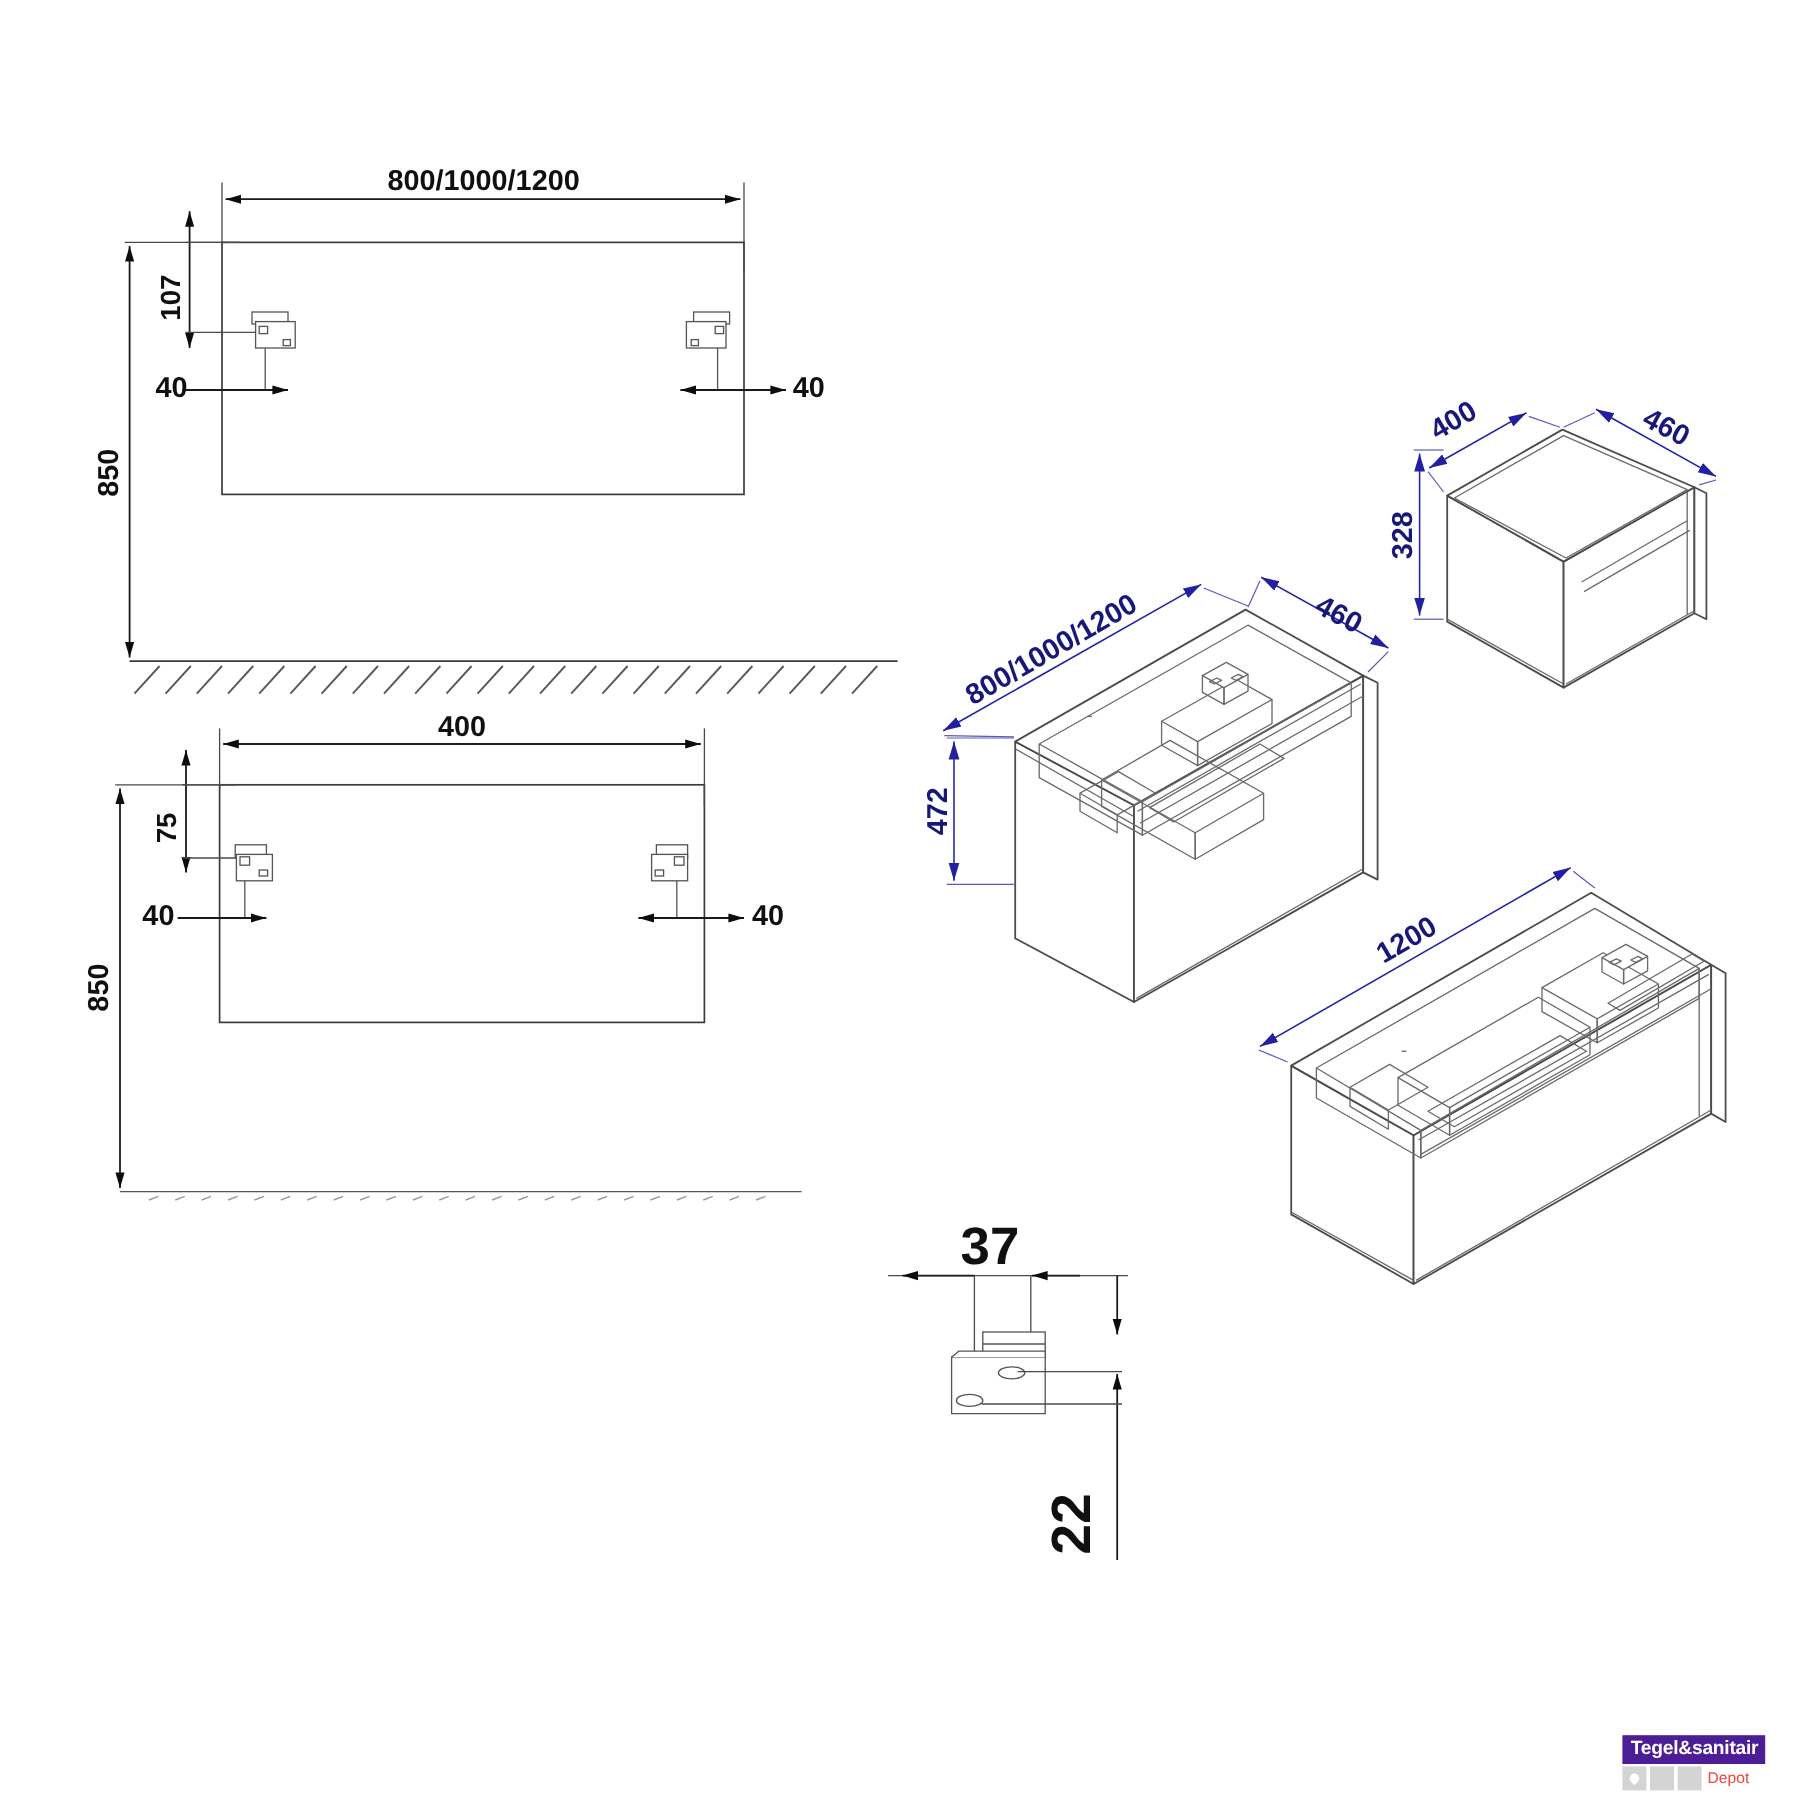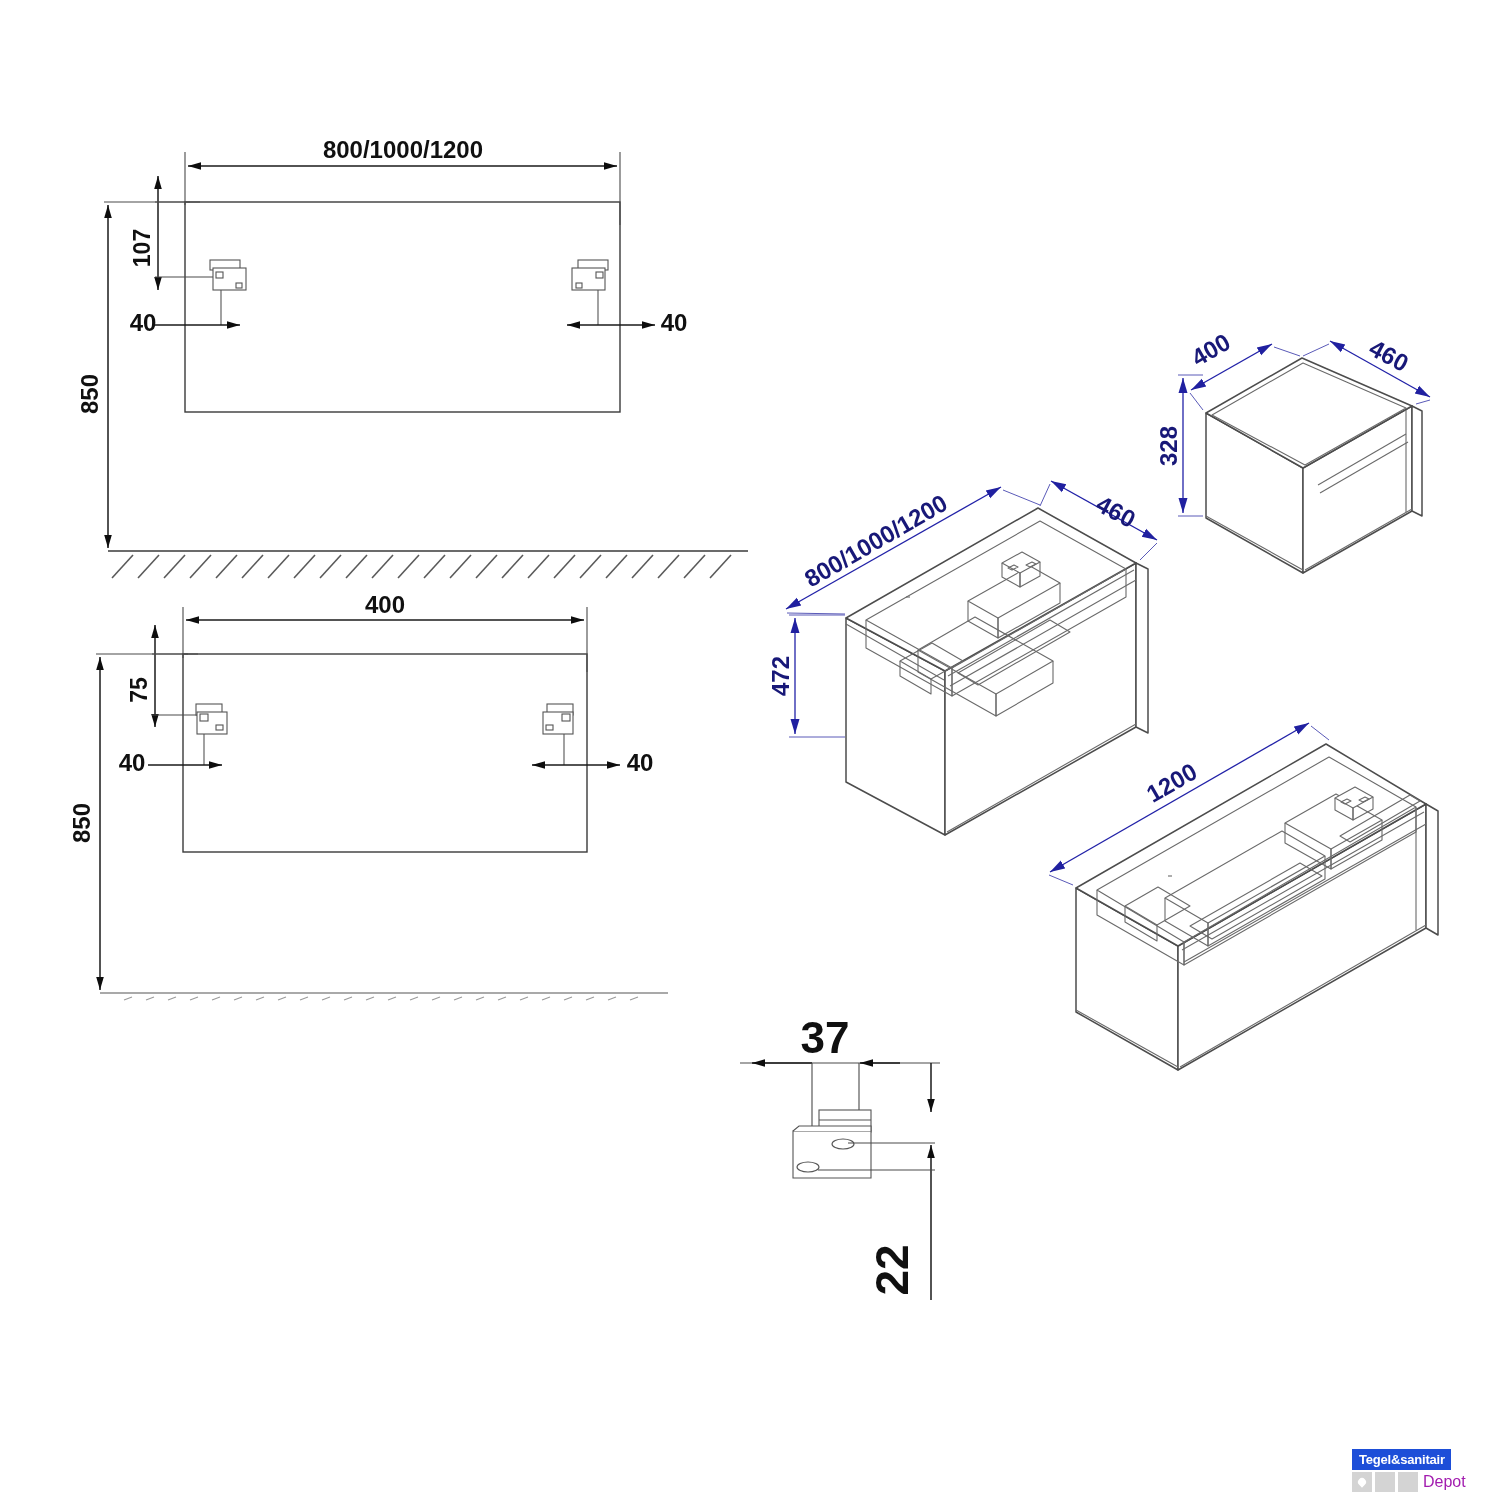--- a/index.html
+++ b/index.html
@@ -78,23 +78,23 @@
   .arrowblue { fill: #2020a0; }
   .hatch { stroke: #5a5a5a; stroke-width: 1.6; fill: none; }
   .hatch-faint { stroke: #9a9a9a; stroke-width: 1.2; fill: none; }
   .logo-wrap {
     position: absolute;
     right: 8px;
     bottom: 8px;
     width: 140px;
   }
   .logo-top {
-    background: #1d4ed8;
+    background: #4c1d95;
     color: #ffffff;
-    font-size: 13px;
+    font-size: 16px;
     font-weight: bold;
     letter-spacing: -0.2px;
     padding: 3px 6px 3px 7px;
     display: inline-block;
     font-family: "Liberation Sans", sans-serif;
   }
   .logo-bottom {
     display: flex;
     align-items: stretch;
     margin-top: 2px;
@@ -110,22 +110,22 @@
     position: absolute;
     left: 50%;
     top: 50%;
     transform: translate(-50%,-50%) rotate(-45deg);
     width: 8px;
     height: 8px;
     background: #ffffff;
     border-radius: 50% 50% 50% 0;
   }
   .logo-depot {
-    color: #a21caf;
-    font-size: 16px;
+    color: #ef4444;
+    font-size: 13px;
     font-family: "Liberation Sans", sans-serif;
     line-height: 20px;
     margin-left: 2px;
   }
 </style>
 </head>
 <body>
 
 <svg id="drawing" viewBox="0 0 1500 1500" xmlns="http://www.w3.org/2000/svg">
 

